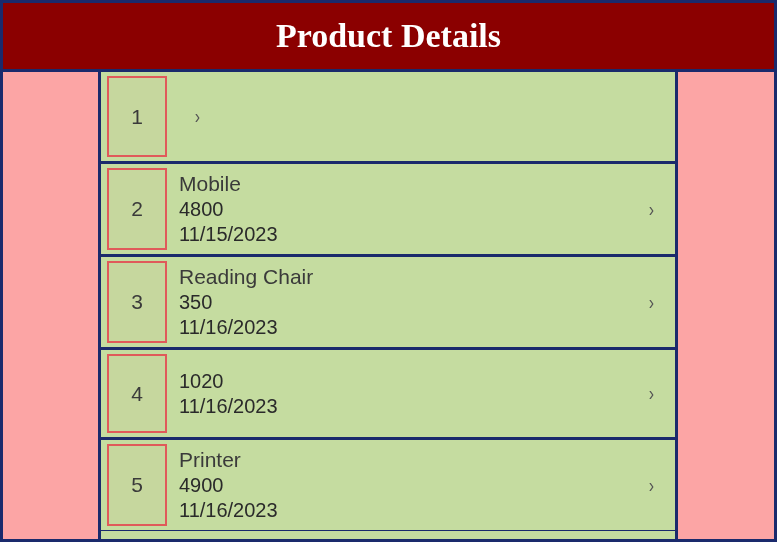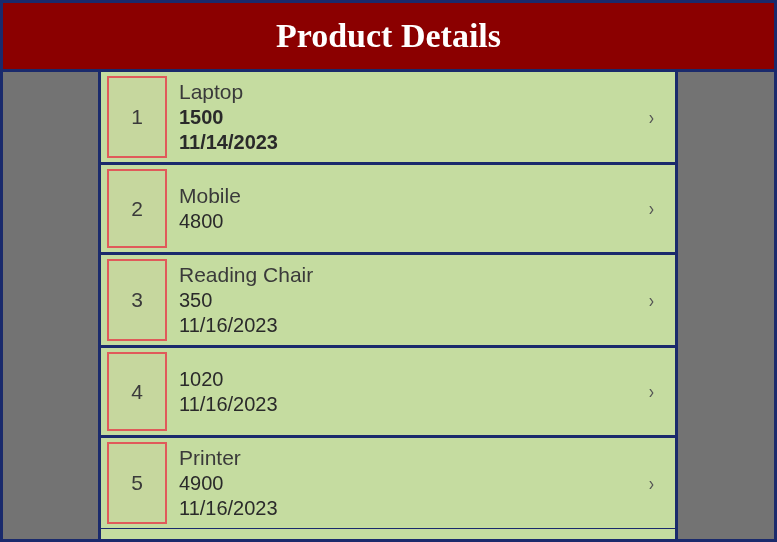--- a/index.html
+++ b/index.html
@@ -7,21 +7,21 @@
       font-family: "Segoe UI", Tahoma, sans-serif;
       background: #fff;
       width: 777px;
       height: 542px;
       overflow: hidden;
     }
     .frame {
       width: 777px;
       height: 542px;
       border: 3px solid #1a2a6c;
-      background: #737373;
+      background: #fca5a5;
       display: flex;
       flex-direction: column;
     }
     .header {
       background: #8b0000;
       color: #fff;
       font-family: Georgia, "Times New Roman", serif;
       font-size: 34px;
       font-weight: bold;
       text-align: center;
@@ -115,35 +115,31 @@
 </head>
 <body>
 
 <div class="frame">
   <div class="header">Product Details</div>
   <div class="content-wrap">
     <div class="list-box">
 
       <div class="row">
         <div class="num-cell">1</div>
-        <div class="info-cell">
-          <div class="p-name">Laptop</div>
-          <div class="p-price">1500</div>
-          <div class="p-date">11/14/2023</div>
-        </div>
         <div class="chev-cell">
           <span class="chev">›</span>
         </div>
       </div>
 
       <div class="row">
         <div class="num-cell">2</div>
         <div class="info-cell">
           <div class="p-name">Mobile</div>
           <div class="p-price">4800</div>
+          <div class="p-date">11/15/2023</div>
         </div>
         <div class="chev-cell">
           <span class="chev">›</span>
         </div>
       </div>
 
       <div class="row">
         <div class="num-cell">3</div>
         <div class="info-cell">
           <div class="p-name">Reading Chair</div>

